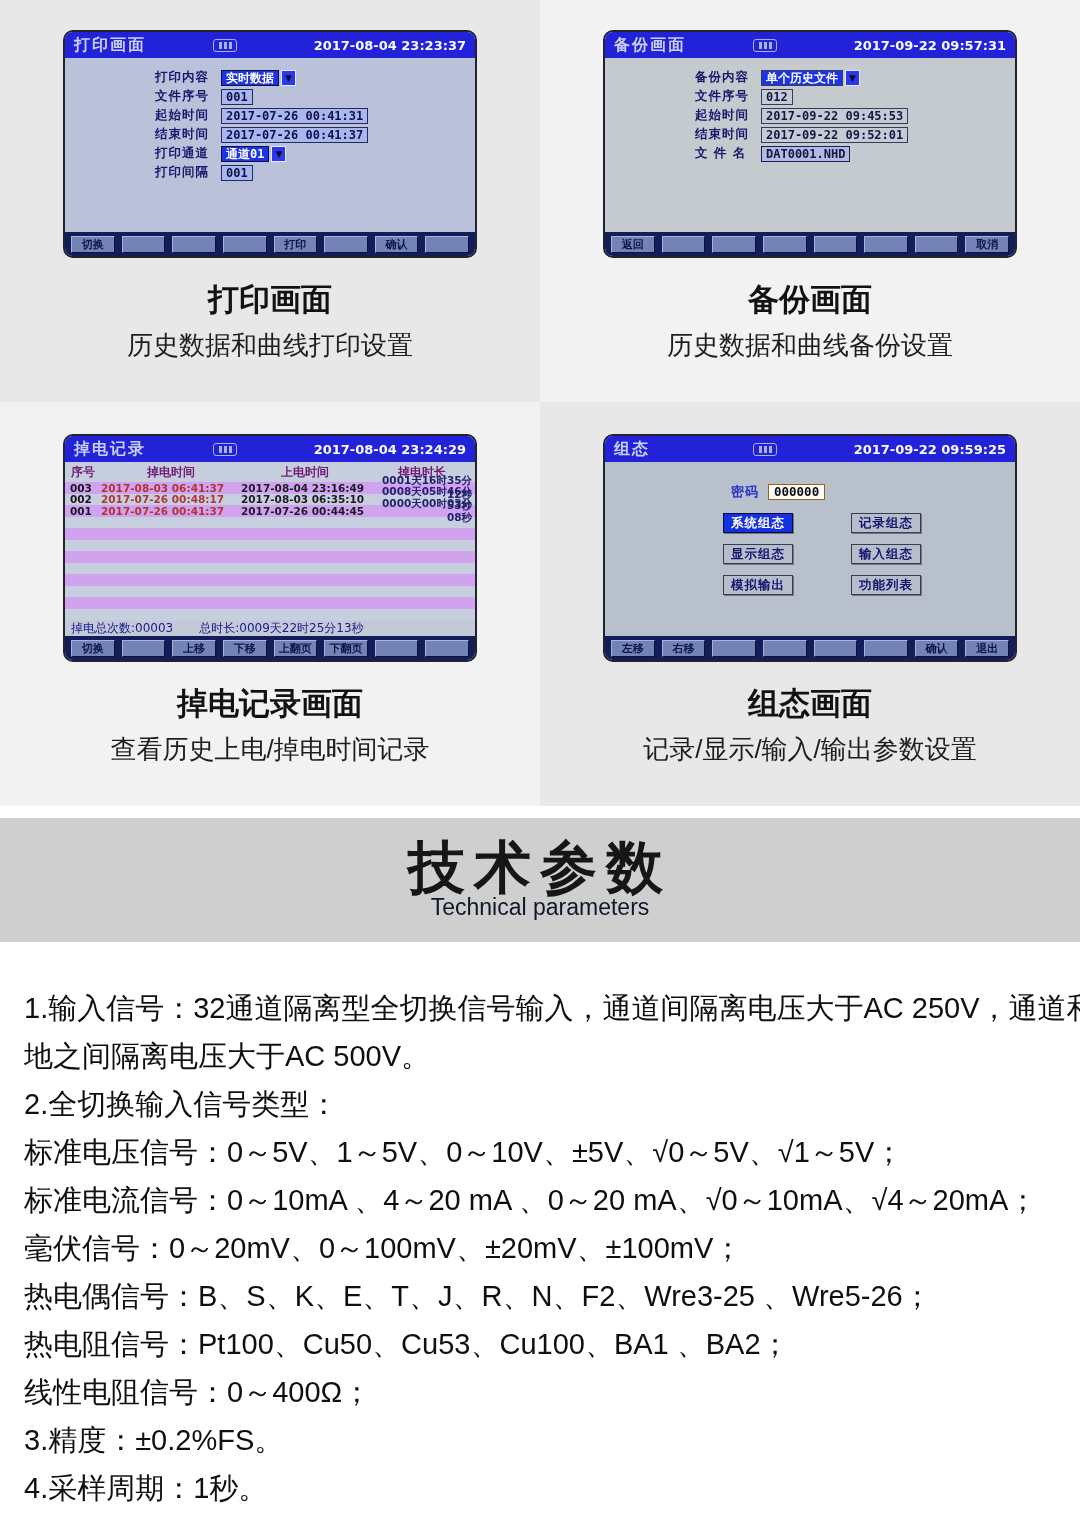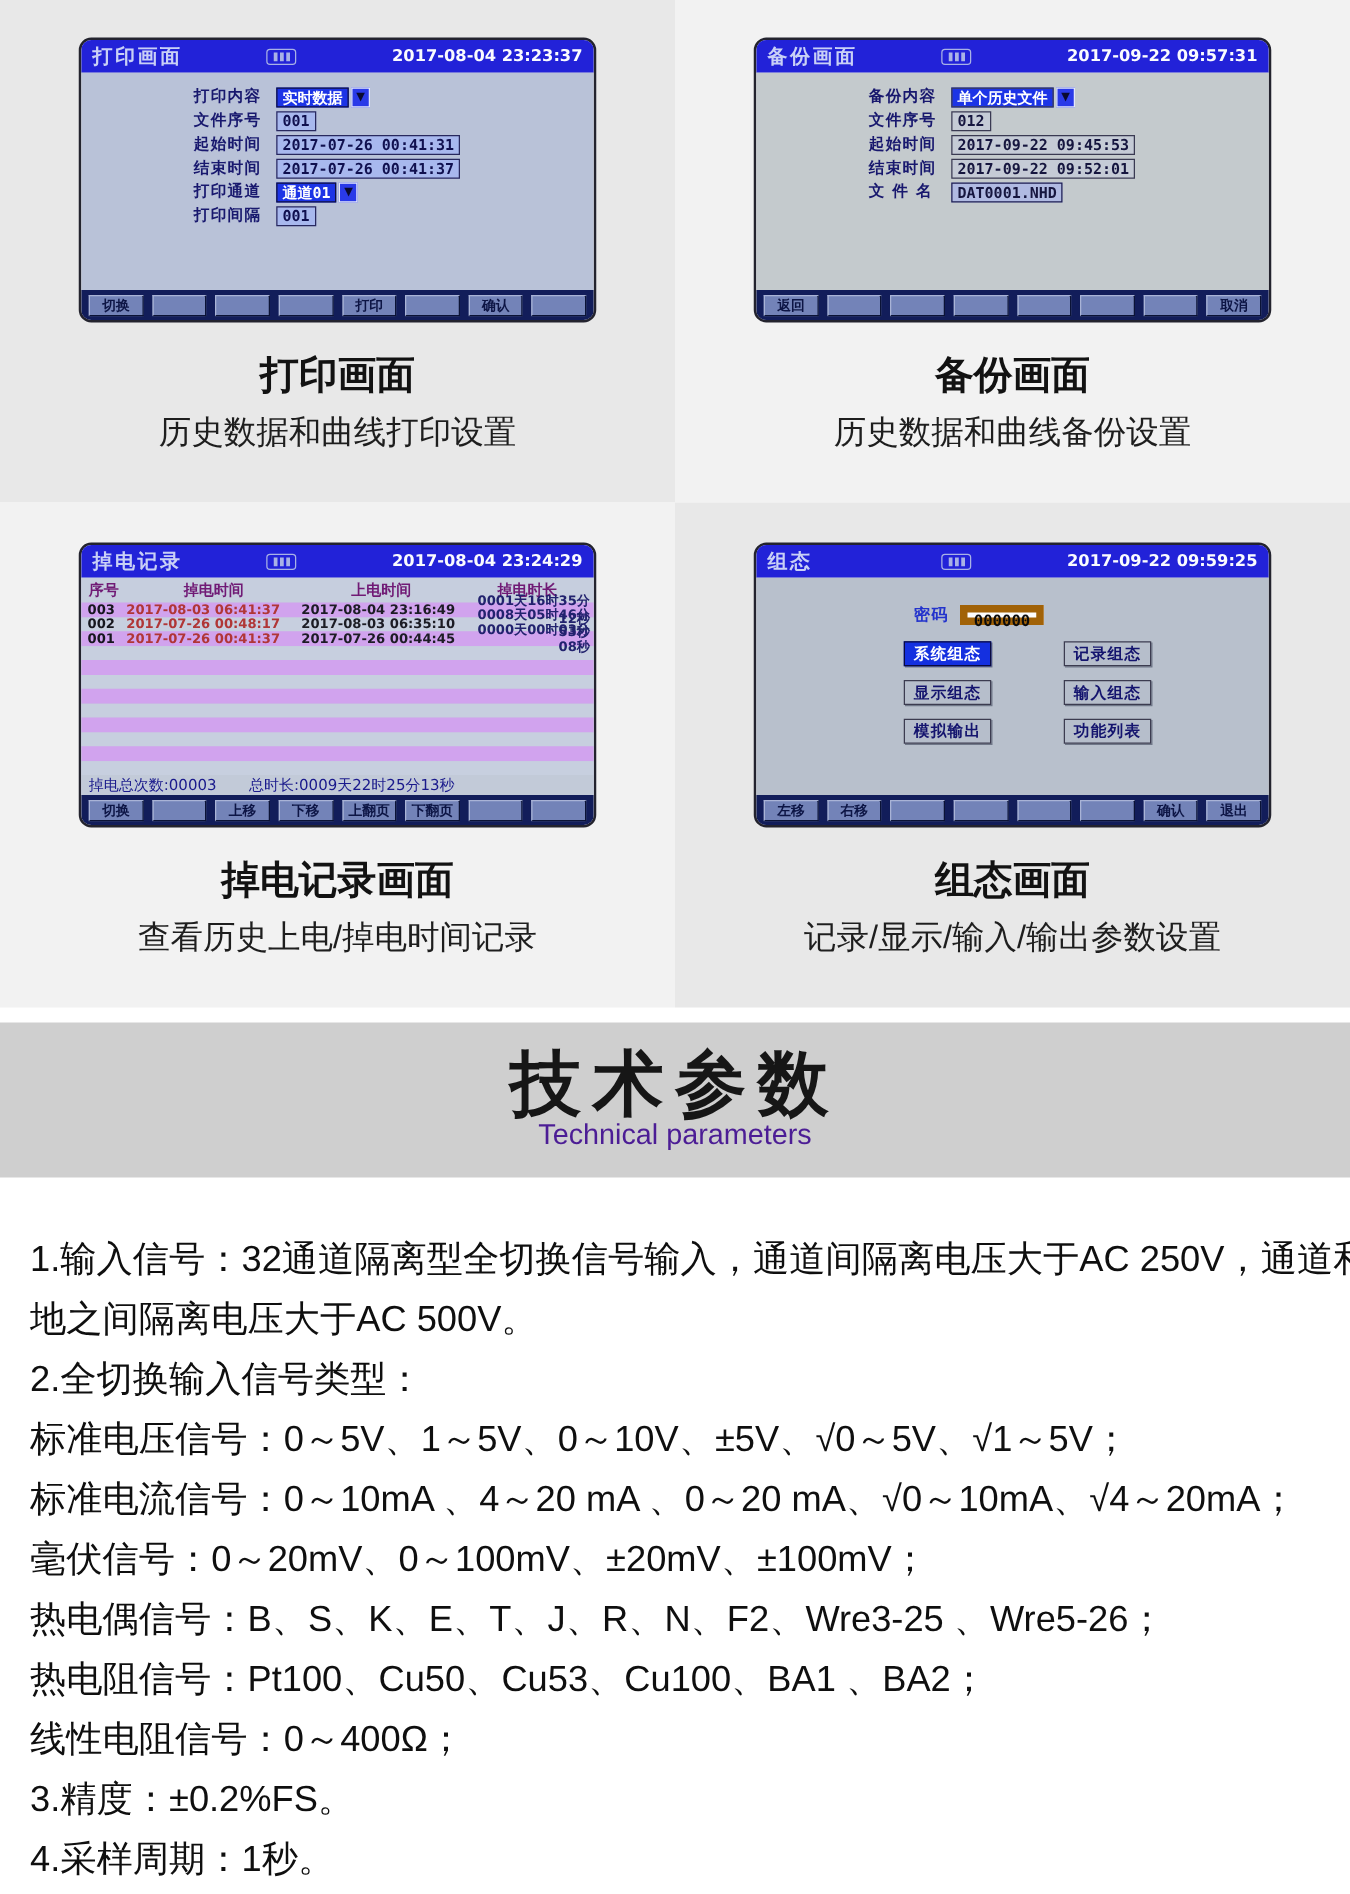--- a/index.html
+++ b/index.html
@@ -70,35 +70,35 @@
   .trow .c3 { color:#1c1c24; }
   .trow .c4 { color:#22226e; }
   .tfoot { flex:none; height:16px; display:flex; align-items:center; gap:26px;
            padding-left:6px; background:#c2cad8; color:#1a1a8c; font-weight:normal;
            font-size:12px; white-space:nowrap; }
 
   
   .config .sbody { background:#b8c0cc; padding-top:22px; }
   .pwrow { display:flex; align-items:center; margin-left:126px; height:16px; }
   .pwlab { color:#2333cc; font-weight:bold; font-size:13px; margin-right:9px; letter-spacing:1px; }
-  .pwbox { background:#fdfdfd; border:6px solid #a16207; color:#0c0c0c; font-weight:bold;
+  .pwbox { background:#fdfdfd; border:1px solid #a16207; color:#0c0c0c; font-weight:bold;
            font-size:12.5px; font-family:"DejaVu Sans Mono", monospace; height:16px;
            line-height:14px; padding:0 5px; }
   .menu  { display:grid; grid-template-columns:70px 70px; column-gap:58px; row-gap:11px;
            margin:13px 0 0 118px; }
   .mbtn  { height:20px; background:#b6becb; border:1px solid #3c3c50;
            box-shadow:1px 1px 0 #6f7788; color:#14146e; font-weight:bold; font-size:12.5px;
            display:flex; align-items:center; justify-content:center; letter-spacing:1px; }
   .mbtn.sel { background:#1430e0; color:#fff; border-color:#0a0a40; }
 
   
   .banner { margin-top:12px; height:124px; background:#cfcfcf; display:flex;
             flex-direction:column; align-items:center; justify-content:center; }
   .banner .bt { font-size:57px; font-weight:bold; color:#161616; letter-spacing:9px; line-height:1; }
-  .banner .bs { font-size:23px; color:#4c1d95; margin-top:-2px; }
+  .banner .bs { font-size:23px; color:#0f172a; margin-top:-2px; }
   .specs { padding:42px 24px 0 24px; }
   .spec-line { font-size:29px; color:#0f0f0f; line-height:48px; white-space:nowrap; }
 </style>
 </head>
 <body>
 
 <div class="quads">
 
   <div class="quad q-tl">
     <div class="screen print">

